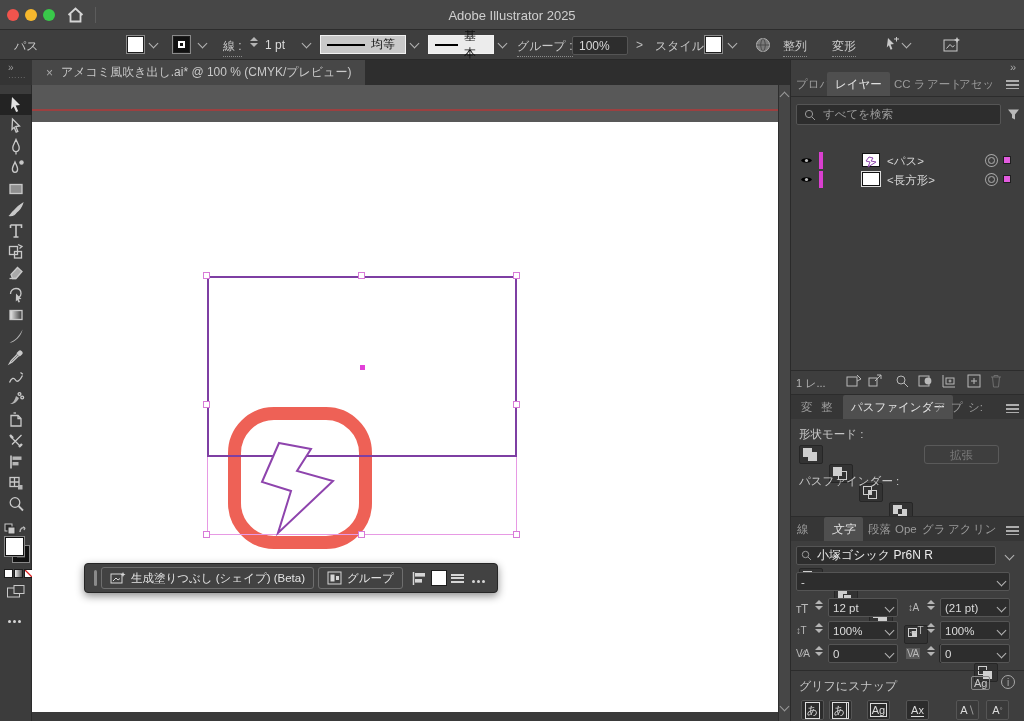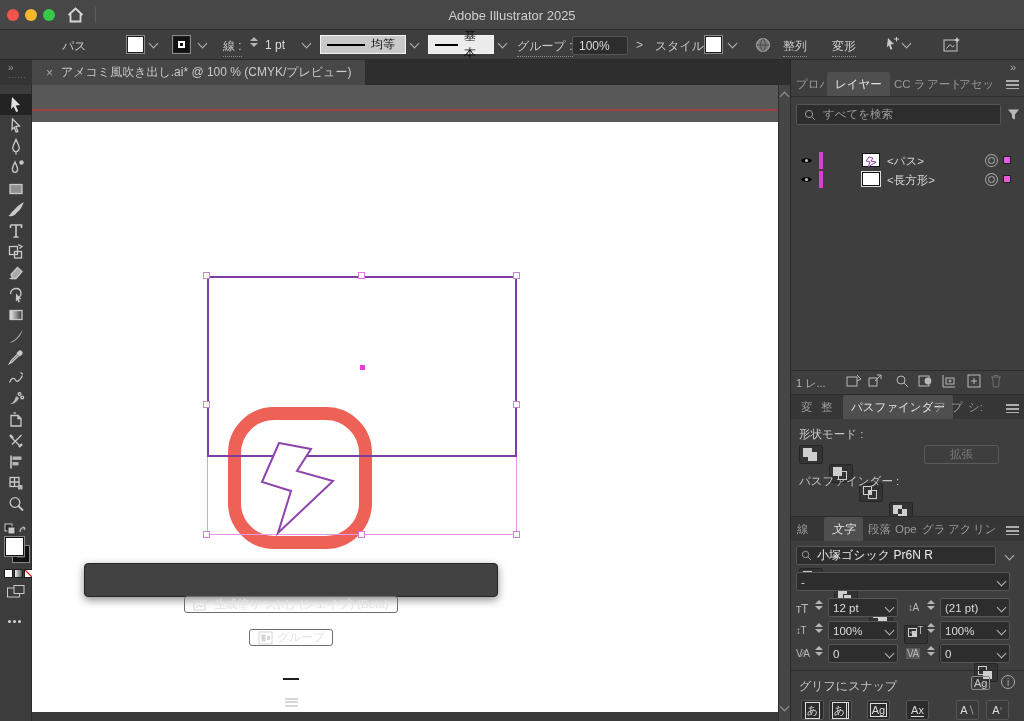--- a/index.html
+++ b/index.html
@@ -46,21 +46,21 @@
   #canvas { left:32px; top:85px; width:746px; height:636px; background:#585858; overflow:hidden; }
   #guide-red { left:0; top:24px; width:746px; height:2px; }
   #artboard { left:0; top:37px; width:746px; height:590px; background:#fff; }
   #canvas-bottom { left:0; top:627px; width:746px; height:9px; background:#3a3a3a; }
   .handle { width:7px; height:7px; background:#fff; border:1px solid #d87ad8; margin:-4px 0 0 -4px; }
   #vscroll { left:778px; top:85px; width:12px; height:636px; background:#464646; border-left:1px solid #2e2e2e; }
   .scroll-chev { left:2px; width:7px; height:7px; border-right:1.4px solid #9a9a9a; border-bottom:1.4px solid #9a9a9a; }
 
   
   #taskbar { left:84px; top:563px; width:414px; height:30px; background:#424242; border:1px solid #262626;
-    border-radius:4px; box-shadow:0 3px 8px rgba(0,0,0,.45); display:flex; align-items:center; gap:16px; padding:16px 9px; z-index:20;flex-direction:column; }
+    border-radius:4px; box-shadow:0 3px 8px rgba(0,0,0,.45); display:flex; align-items:center; gap:4px; padding:8px 9px; z-index:20; }
   .tb-btn { height:22px; border:1px solid #6e6e6e; border-radius:3px; color:#e3e3e3; font-size:11.5px;
     display:flex; align-items:center; gap:5px; padding:0 8px; background:transparent; }
   .grip { width:3px; height:16px; background:#8a8a8a; border-radius:2px; }
   .hbar { width:13px; height:2px; background:#d6d6d6; margin:1.5px 0; }
   .dot3 span { display:inline-block; width:3px; height:3px; border-radius:50%; background:#d6d6d6; margin-right:2px; }
 
   
   #dock { left:790px; top:60px; width:234px; height:661px; background:#3e3e3e; border-left:1px solid #2a2a2a; color:#c9c9c9; }
   .dock-tab { font-size:11.5px; color:#9b9b9b; top:0; height:24px; line-height:24px; }
   .dock-tab.active { background:#4f4f4f; color:#e4e4e4; padding:0 8px; border-radius:2px 2px 0 0; }
@@ -93,21 +93,21 @@
     <div class="tl abs" style="left:25px; background:#f7b82d;"></div>
     <div class="tl abs" style="left:43px; background:#39c94a;"></div>
     <svg class="abs" style="left:67px; top:7px;" width="17" height="16" viewBox="0 0 17 16">
       <path d="M1.5 8 L8.5 1.5 L15.5 8 M3.5 7 L3.5 14.5 L13.5 14.5 L13.5 7" stroke="#d6d6d6" stroke-width="1.8" fill="none"></path>
     </svg>
     <div class="tb-sep abs" style="left:95px;"></div>
     <div id="title-text" class="abs">Adobe Illustrator 2025</div>
   </div>
 
   <div id="controlbar" class="abs">
-    <div class="abs cb-label" style="left:14px;margin-left:48px;">パス</div>
+    <div class="abs cb-label" style="left:14px;">パス</div>
 
     <div class="abs swatch" style="left:127px;"></div>
     <span class="abs chev" style="left:150px; top:10px;"></span>
 
     <div class="abs swatch" style="left:173px; background:#111;">
       <div style="position:absolute; left:4px; top:4px; width:7px; height:7px; border:2px solid #fff;"></div>
     </div>
     <span class="abs chev" style="left:199px; top:10px;"></span>
 
     <div class="abs cb-label dotted" style="left:223px;">線 :</div>
@@ -490,21 +490,21 @@
     <div class="abs pf-btn" style="left:68px; top:385px;">
       <div class="pf-sq pf-o" style="left:3px; top:2px;"></div>
         <div class="pf-sq pf-o" style="left:8px; top:6px;"></div>
       <div class="pf-sq pf-f" style="left:8px; top:6px; width:4px; height:5px;"></div>
       </div>
     <div class="abs pf-btn" style="left:98px; top:385px;">
       <div class="pf-sq pf-f" style="left:3px; top:2px;"></div>
         <div class="pf-sq pf-f" style="left:8px; top:6px;"></div>
       <div class="pf-sq" style="left:8px; top:6px; width:4px; height:5px; background:#333;"></div>
       </div>
-    <div class="abs" style="left:133px; top:385px; width:75px; height:19px; border:1px solid #5a5a5a; border-radius:3px; color:#7e7e7e; font-size:11.5px; text-align:center; line-height:18px;font-family:Liberation Mono, monospace;">拡張</div>
+    <div class="abs" style="left:133px; top:385px; width:75px; height:19px; border:1px solid #5a5a5a; border-radius:3px; color:#7e7e7e; font-size:11.5px; text-align:center; line-height:18px;">拡張</div>
 
     <div class="abs section-label" style="left:8px; top:414px;">パスファインダー :</div>
     <div class="abs pf-btn" style="left:8px; top:432px;">
       <div class="pf-sq pf-o" style="left:3px; top:2px;"></div>
         <div class="pf-sq pf-f" style="left:7px; top:5px;"></div>
       </div>
     <div class="abs pf-btn" style="left:43px; top:432px;">
       <div class="pf-sq pf-f" style="left:3px; top:2px;"></div>
         <div class="pf-sq pf-f" style="left:8px; top:6px; border:1px solid #333;"></div>
       </div>

